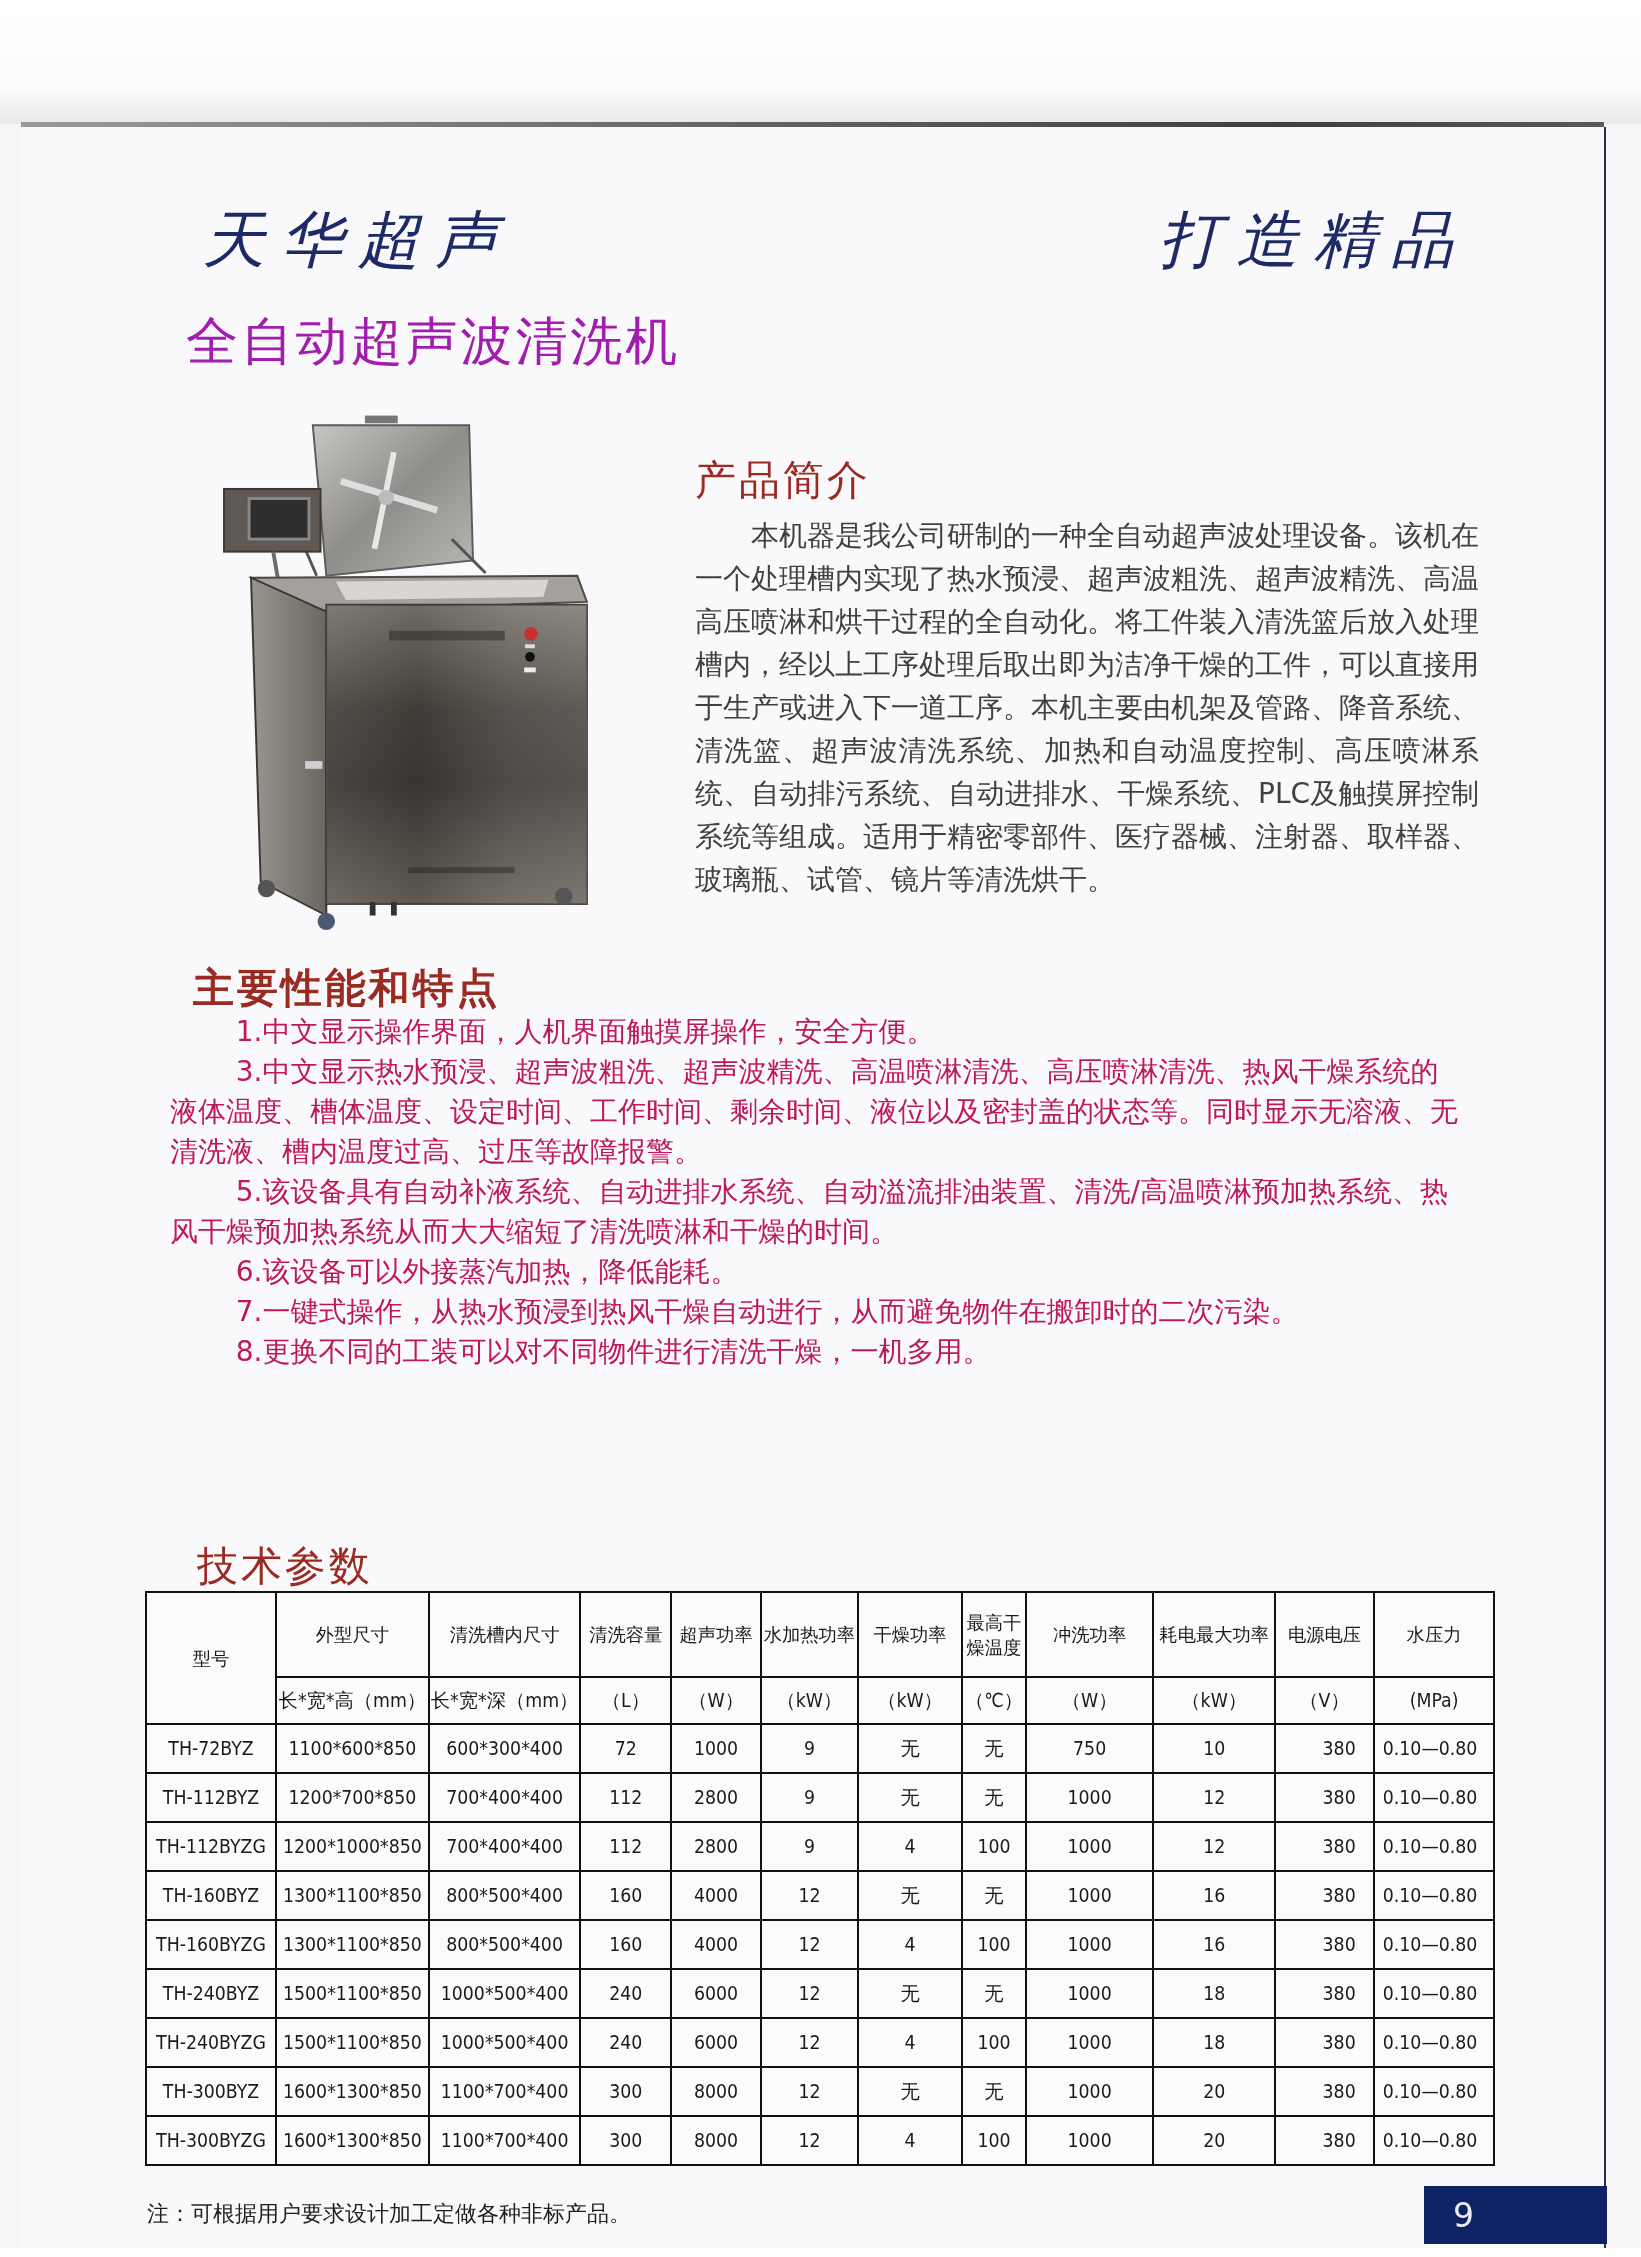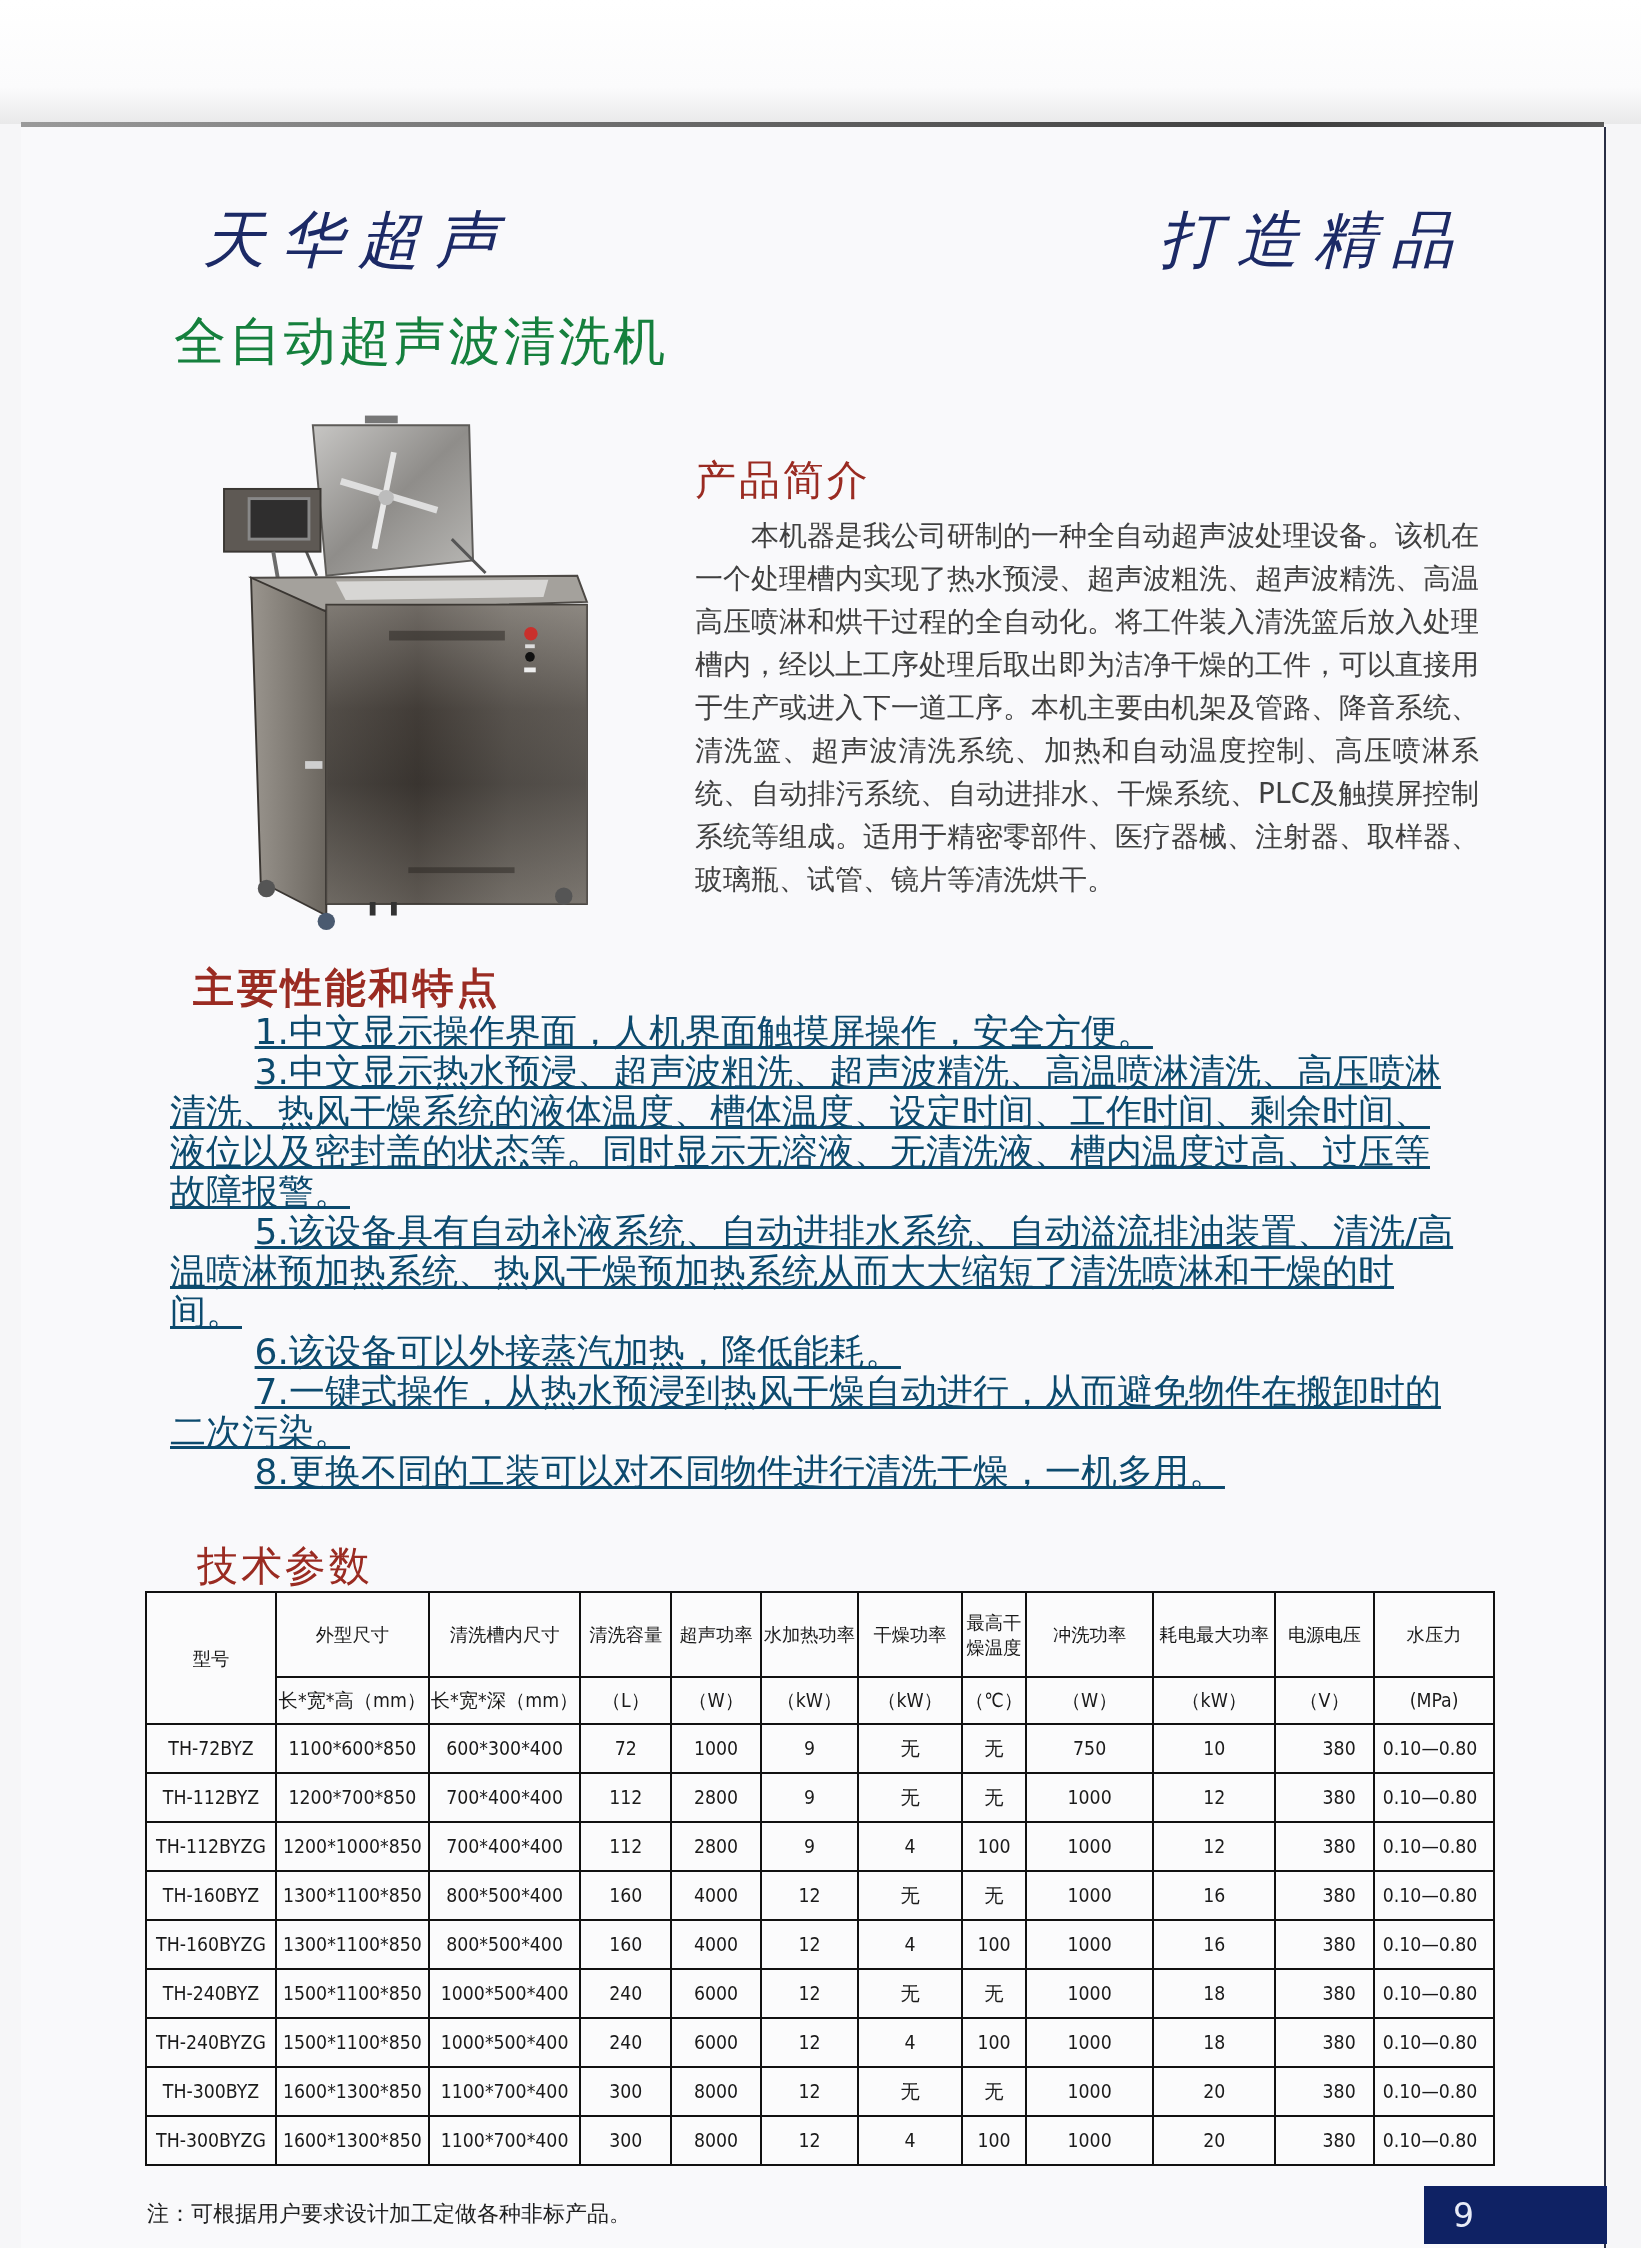--- a/index.html
+++ b/index.html
@@ -23,37 +23,37 @@
     border-right: 2.9px solid #2a2f45;
   }
   .brand {
     position: absolute; font-family: "DejaVu Serif", "Liberation Serif", serif;
     font-weight: normal; color: #1c2a66; font-size: 62px; letter-spacing: 15.4px;
     font-style: italic;
   }
   .brand-left { left: 203px; top: 198px; }
   .brand-right { left: 1159px; top: 198px; }
   .title {
-    position: absolute; left: 174px; top: 307px; font-size: 52px; color: #15803d;
+    position: absolute; left: 186px; top: 307px; font-size: 52px; color: #a21caf;
     letter-spacing: 2.9px;
   }
   .section-title {
     position: absolute; font-size: 41px; color: #9a2b22; letter-spacing: 2.9px; margin-top: 17px;
   }
   .photo {
     position: absolute; left: 220px; top: 404px; width: 396px; height: 526px;
   }
   .intro {
     position: absolute; left: 695px; top: 514px; width: 784px;
     font-size: 28px; line-height: 43px; color: #404040; text-align: justify;
     text-indent: 2em;
   }
   .features {
     position: absolute; left: 170px; top: 1012px; width: 1289px;
-    font-size: 36px; line-height: 40px; color: #0c4a6e; text-decoration: underline;
+    font-size: 28px; line-height: 40px; color: #be185d;
   }
   .features p { margin: 0; text-indent: 2.35em; }
   table.spec {
     position: absolute; left: 145px; top: 1591px; width: 1350px;
     border-collapse: collapse; background: #fbfbfc;
     font-family: "DejaVu Sans Condensed", "DejaVu Sans", sans-serif;
   }
   table.spec td, table.spec th {
     border: 2.4px solid #111;
     text-align: center; vertical-align: middle; padding: 0;

